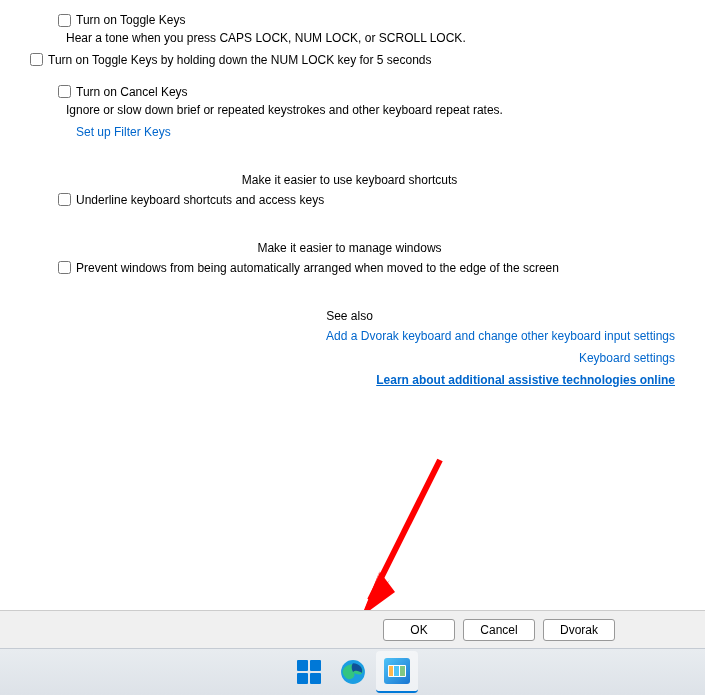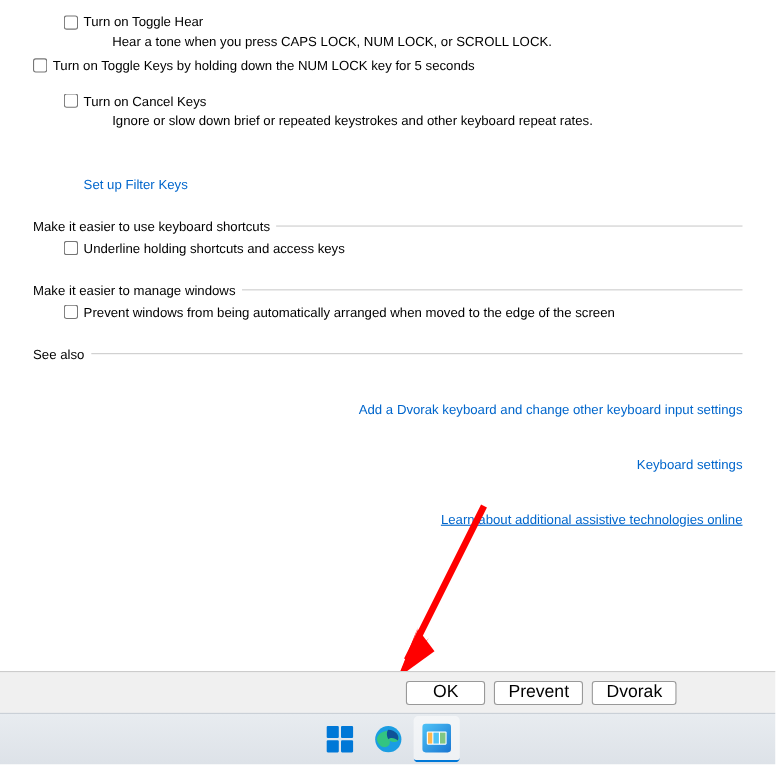--- a/index.html
+++ b/index.html
@@ -31,44 +31,45 @@
     }
     .checkbox-row.indent-2 {
     }
     input[type="checkbox"] {
       width: 13px;
       height: 13px;
       margin: 0;
       accent-color: #000;
     }
     .desc {
-      margin-left: 72px;
+      margin-left: 36px;
       margin-top: 2px;
       margin-bottom: 6px;
       line-height: 1.4;
     }
     .link {
       color: #0066cc;
       cursor: pointer;
       display: inline-block;
-      margin-top: 36px;
     }
     .link.underline {
       text-decoration: underline;
+      font-weight: bold;
     }
     .link-row {
       margin-left: 46px;
       margin-top: 4px;
       margin-bottom: 12px;
     }
     .section-header {
       display: flex;
       align-items: center;
-      margin-top: 24px;
+      margin-top: 34px;
       margin-bottom: 6px;
+      flex-direction: column;
     }
     .section-header .title {
       white-space: nowrap;
       padding-right: 6px;
     }
     .section-header .rule {
       flex: 1;
       height: 1px;
       background: #ccc;
     }
@@ -94,21 +95,21 @@
       justify-content: flex-end;
       padding-right: 90px;
       gap: 8px;
     }
     .btn {
       min-width: 72px;
       height: 22px;
       background: #fff;
       border: 1px solid #999;
       border-radius: 3px;
-      font-size: 16px;
+      font-size: 12px;
       font-family: inherit;
       cursor: pointer;
       padding: 0 12px;
     }
     .taskbar {
       position: absolute;
       bottom: 0;
       left: 0;
       right: 0;
       height: 47px;
@@ -183,21 +184,21 @@
       pointer-events: none;
     }
   </style>
 </head>
 <body>
 
 <div class="content">
 
   <div class="checkbox-row indent-1">
     <input type="checkbox" style="">
-    <label>Turn on Toggle Hear</label>
+    <label>Turn on Toggle Keys</label>
   </div>
   <div class="desc">Hear a tone when you press CAPS LOCK, NUM LOCK, or SCROLL LOCK.</div>
 
   <div class="checkbox-row indent-2">
     <input type="checkbox" style="">
     <label>Turn on Toggle Keys by holding down the NUM LOCK key for 5 seconds</label>
   </div>
 
   <div style="height:12px"></div>
 
@@ -209,21 +210,21 @@
   <div class="link-row">
     <span class="link">Set up Filter Keys</span>
   </div>
 
   <div class="section-header">
     <span class="title">Make it easier to use keyboard shortcuts</span>
     <div class="rule"></div>
   </div>
   <div class="checkbox-row indent-1">
     <input type="checkbox" style="">
-    <label>Underline holding shortcuts and access keys</label>
+    <label>Underline keyboard shortcuts and access keys</label>
   </div>
 
   <div class="section-header">
     <span class="title">Make it easier to manage windows</span>
     <div class="rule"></div>
   </div>
   <div class="checkbox-row indent-1">
     <input type="checkbox" style="">
     <label>Prevent windows from being automatically arranged when moved to the edge of the screen</label>
   </div>
@@ -241,21 +242,21 @@
 </div>
 
 <svg class="arrow" viewBox="0 0 120 180">
   <line x1="100" y1="10" x2="30" y2="150" stroke="#ff0000" stroke-width="6"></line>
   <polygon points="30,150 50,130 22,165 40,120" fill="#ff0000"></polygon>
   <polygon points="22,166 55,142 40,122" fill="#ff0000"></polygon>
 </svg>
 
 <div class="button-bar">
   <button class="btn">OK</button>
-  <button class="btn">Prevent</button>
+  <button class="btn">Cancel</button>
   <button class="btn">Dvorak</button>
 </div>
 
 <div class="taskbar">
   <div class="taskbar-icon">
     <div class="start-grid">
       <div class="sg1"></div>
         <div class="sg2"></div>
         <div class="sg3"></div>
         <div class="sg4"></div>

